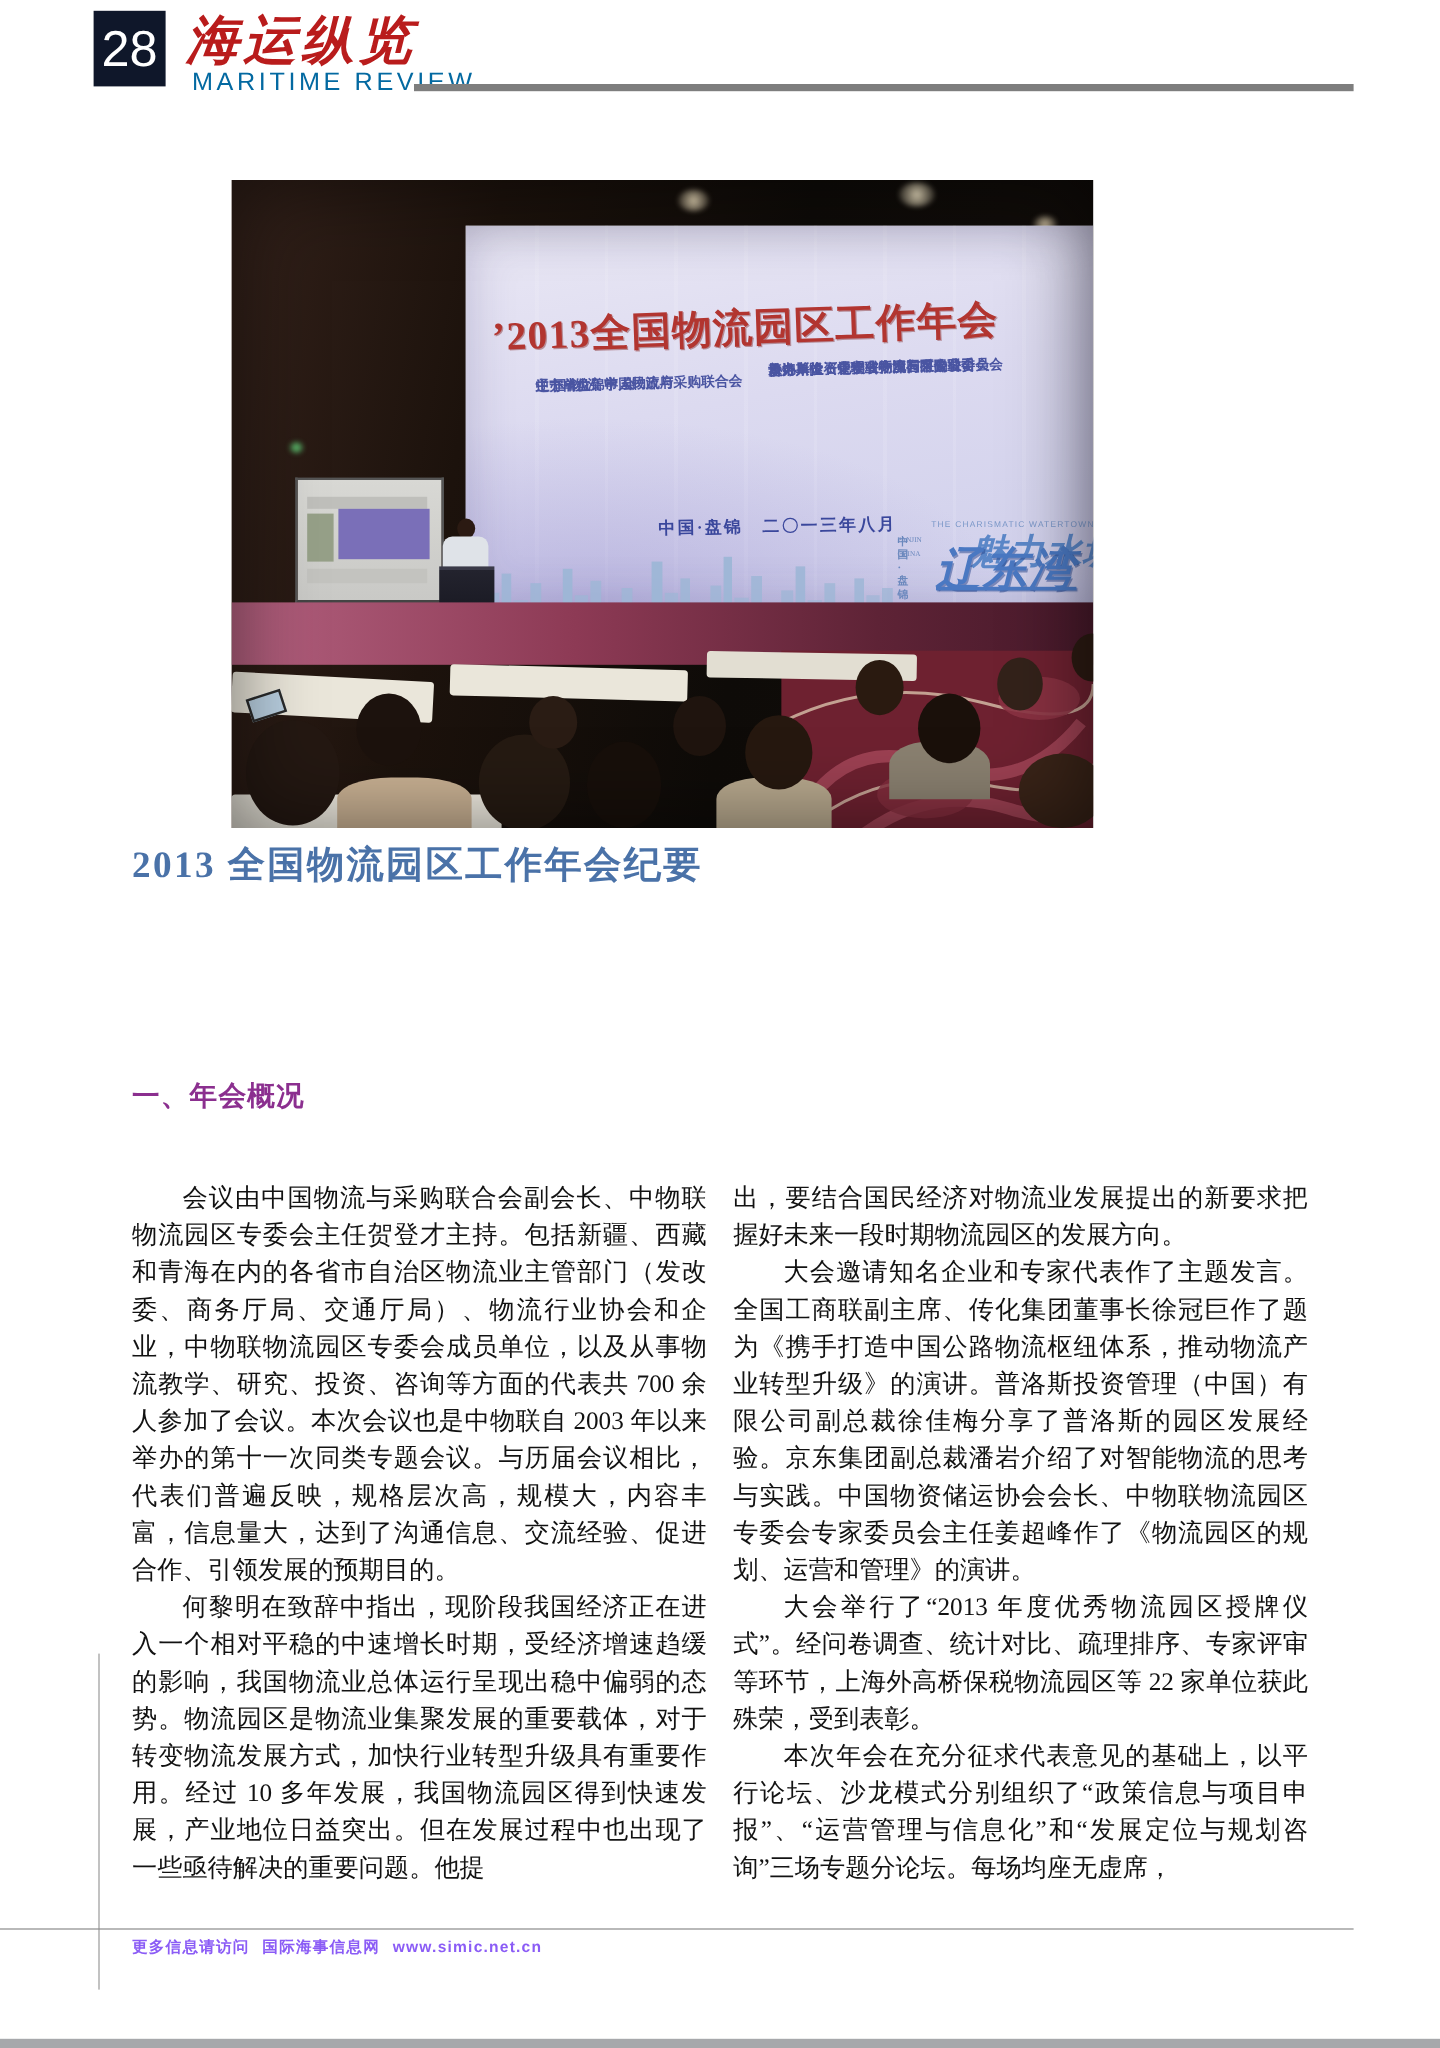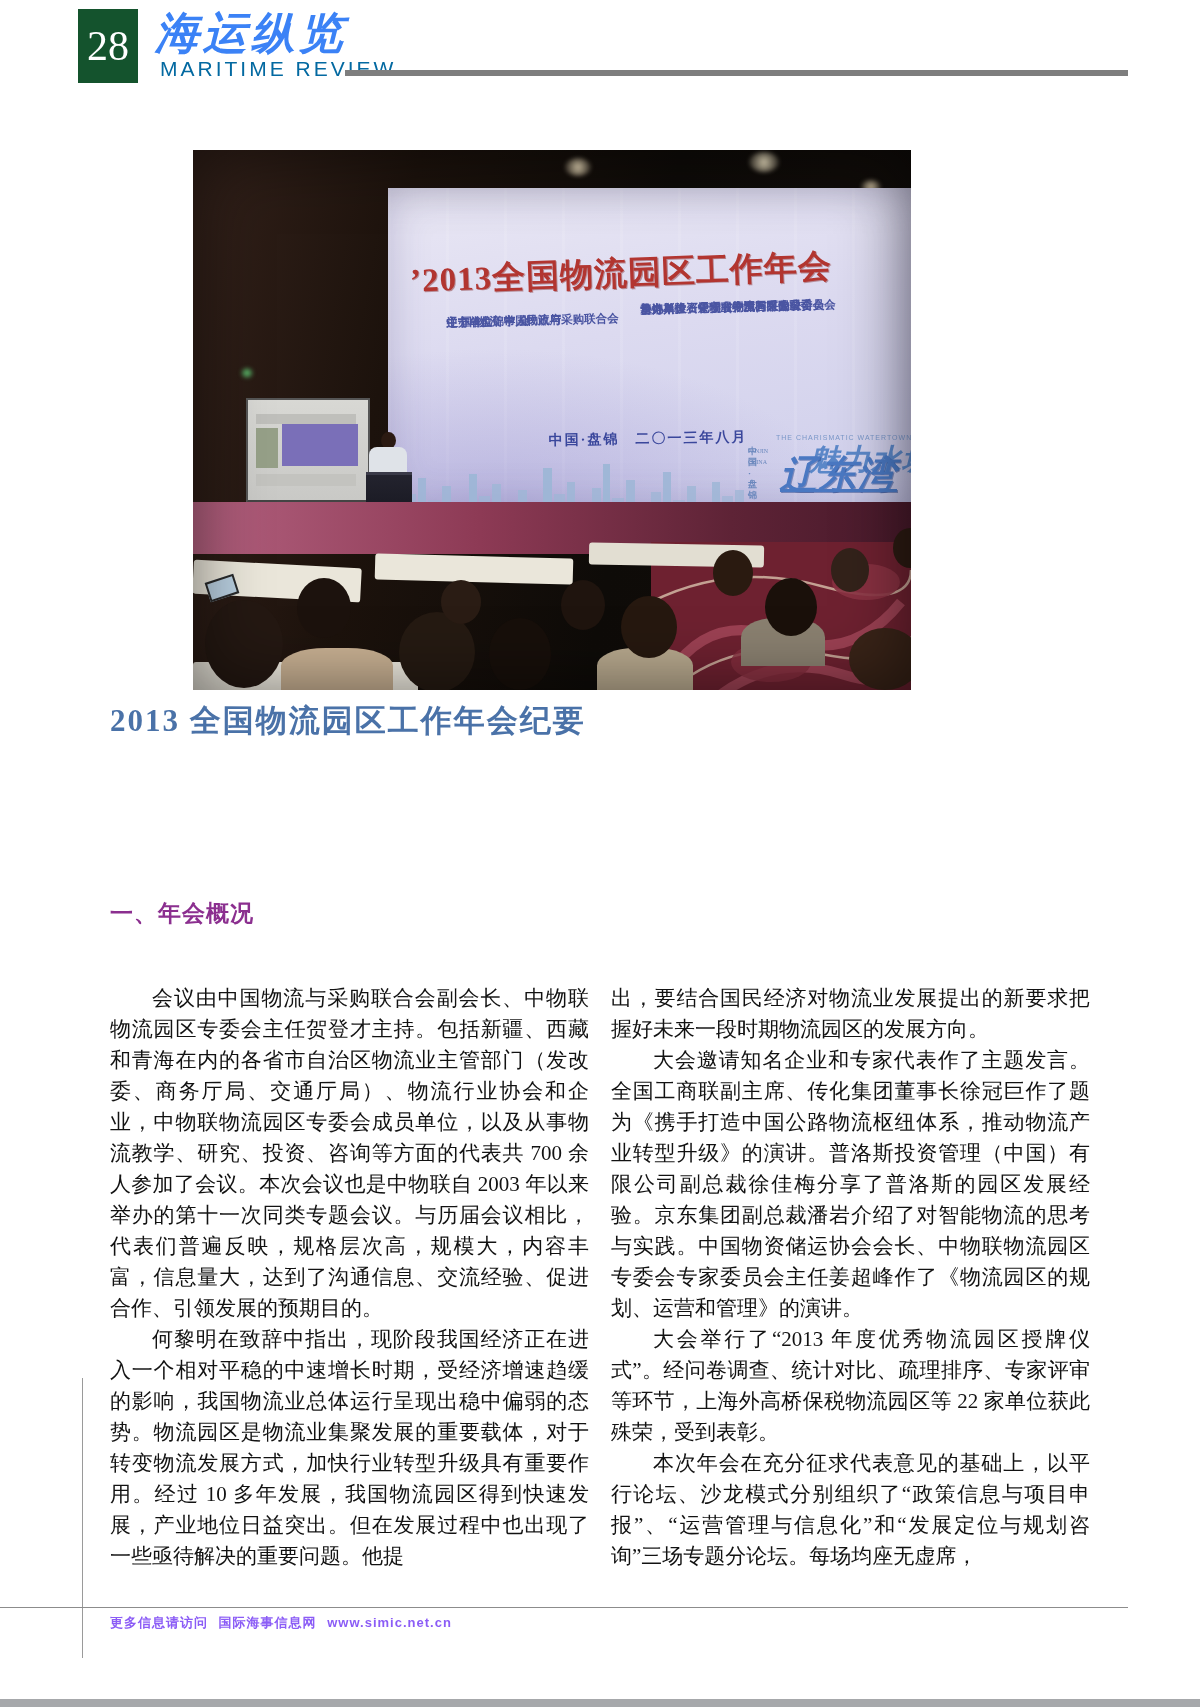--- a/index.html
+++ b/index.html
@@ -1,23 +1,23 @@
 <!DOCTYPE html>
 <html><head>
 <meta charset="utf-8">
 <style>
   html,body{margin:0;padding:0;background:#fff;}
   .page{position:relative;width:1200px;height:1707px;background:#ffffff;overflow:hidden;
         font-family:"Liberation Serif","DejaVu Serif",serif;}
 
   
-  .pagenum-box{position:absolute;left:78px;top:9px;width:60px;height:74px;background:#14532d;
-       color:#fff;font-family:Liberation Serif, serif;font-size:42px;
+  .pagenum-box{position:absolute;left:78px;top:9px;width:60px;height:63px;background:#0f172a;
+       color:#fff;font-family:Liberation Sans, sans-serif;font-size:42px;
        display:flex;align-items:center;justify-content:center;}
-  .masthead-cn{position:absolute;left:155px;top:8px;width:180px;color:#3b82f6;
+  .masthead-cn{position:absolute;left:155px;top:8px;width:180px;color:#b91c1c;
        font-size:44px;font-weight:bold;font-style:italic;letter-spacing:4px;line-height:52px;white-space:nowrap;}
   .masthead-en{position:absolute;left:160px;top:57px;color:#0369a1;
        font-family:"Liberation Sans","DejaVu Sans",sans-serif;font-size:21px;letter-spacing:3px;white-space:nowrap;}
   .header-line{position:absolute;left:345px;top:70px;width:783px;height:6px;background:#7e7e7e;}
 
   
   .photo{position:absolute;left:193px;top:150px;width:718px;height:540px;overflow:hidden;
        background:linear-gradient(100deg,#33211a 0%,#1c120c 28%,#0e0b08 60%,#120d0a 100%);}
   .photo *{position:absolute;}
   .ceiling-glow{border-radius:50%;filter:blur(2px);}

